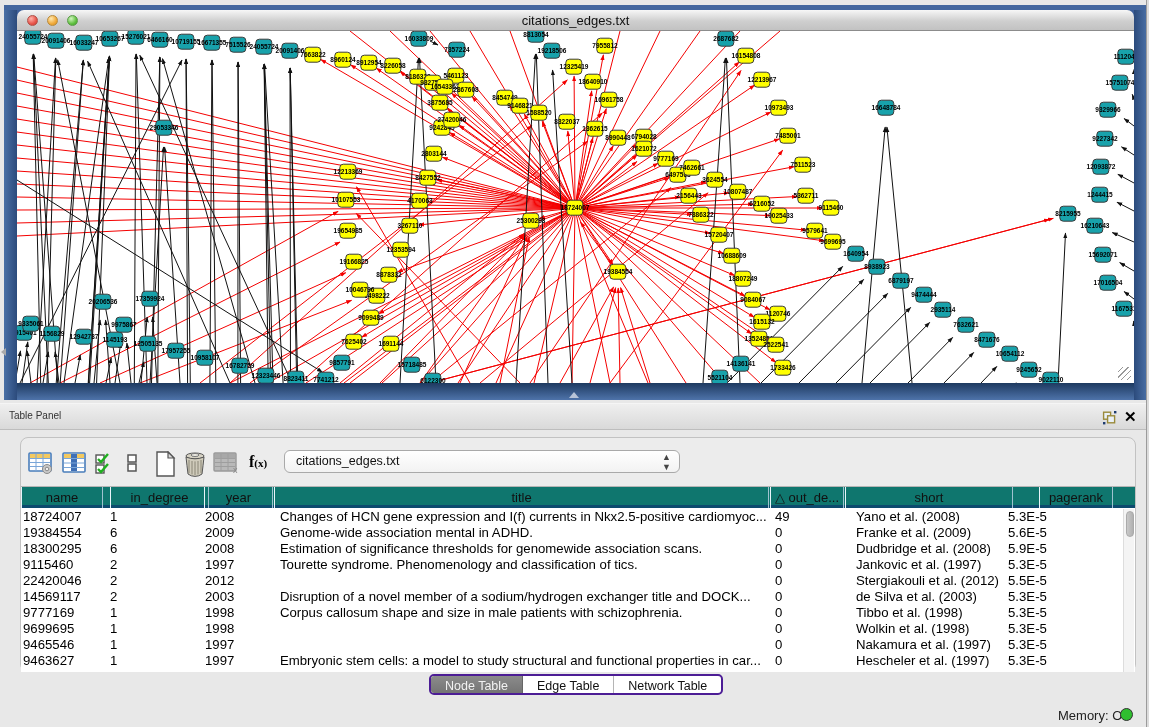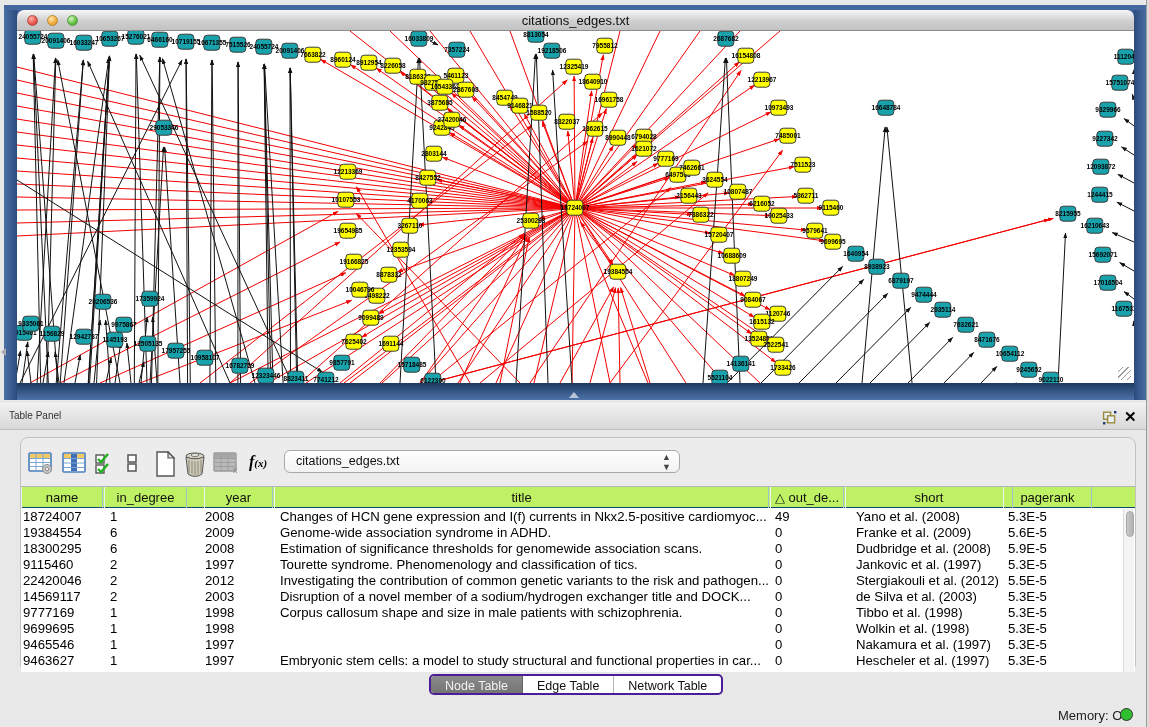--- a/index.html
+++ b/index.html
@@ -13,21 +13,21 @@
 #splitter{position:absolute;left:569px;top:392px;width:0;height:0;border-left:5px solid transparent;border-right:5px solid transparent;border-bottom:6px solid #b8c4d8}
 #tp-head{position:absolute;left:0;top:403px;width:1147px;height:27px;background:linear-gradient(#efefef,#d9d9d9);border-bottom:1px solid #bdbdbd;border-top:1px solid #f5f5f5}
 #tp-head .txt{position:absolute;left:9px;top:6px;font-size:10px;color:#333}
 #tp-head .x{position:absolute;left:1124px;top:4px;font-size:15px;font-weight:bold;color:#000}
 #tp-head .fl{position:absolute;left:1102px;top:6px}
 #panel{position:absolute;left:20px;top:437px;width:1116px;height:235px;background:#ececec;border:1px solid #c2c2c2;border-radius:8px}
 .tbi{position:absolute;top:13px}
 #dropdown{position:absolute;left:263px;top:12px;width:396px;height:23px;background:linear-gradient(#fff,#f2f2f2);border:1px solid #a9a9a9;border-radius:6px;font-size:12.5px;color:#111;line-height:21px;padding-left:11px}
 #dropdown .arr{position:absolute;right:8px;top:1px;font-size:9px;color:#444;line-height:10px}
 #tablewrap{position:absolute;left:0px;top:48px;width:1114px;height:186px;background:#fff;border-top:1px solid #b5b5b5}
-#thead{position:absolute;left:0;top:0;width:1114px;height:21px;background:#bef264;border-bottom:1px solid #0c4a6e}
+#thead{position:absolute;left:0;top:0;width:1114px;height:21px;background:#0f766e;border-bottom:3px solid #0c4a6e}
 #thead .h{position:absolute;top:0;height:21px;border-right:1px solid #9fc2d0;border-left:1px solid #e8f4fa;text-align:center;font-size:13px;color:#111;line-height:21px}
 #tbody{position:absolute;left:0;top:22px;width:1114px}
 .tr{position:relative;height:16px;line-height:16px;font-size:13.2px;color:#000;white-space:nowrap}
 .c{position:absolute;top:0;overflow:hidden}
 .c0{left:2px;width:84px}.c1{left:89px;width:92px}.c2{left:184px;width:68px}.c3{left:259px;width:491px}
 .c4{left:754px;width:68px}.c5{left:835px;width:150px}.c6{left:987px;width:90px}
 #vsb{position:absolute;right:1px;top:22px;width:11px;height:163px;background:#f4f4f4;border-left:1px solid #ddd}
 #vsb .thumb{position:absolute;left:1.5px;top:2px;width:8px;height:26px;border-radius:4px;background:linear-gradient(90deg,#c9c9c9,#b0b0b0);border:1px solid #aaa}
 #tabs{position:absolute;left:429px;top:674px;height:21px;border:2px solid #4c1d95;border-radius:5px;background:#fff;overflow:hidden}
 #tabs .seg{float:left;height:21px;line-height:20px;font-size:12.5px;padding:0 14px;color:#111;border-right:1px solid #b5b5b5}
@@ -851,47 +851,47 @@
   <span class="tbi" style="left:192px"><svg width="26" height="24" viewBox="0 0 26 24">
         <rect x="1" y="2" width="22" height="18" rx="1" fill="#b9b9b9" stroke="#999" stroke-width="1.4"></rect>
         <rect x="2" y="3" width="20" height="4" fill="#a8a8a8"></rect>
         <line x1="2" y1="7.5" x2="22" y2="7.5" stroke="#9e9e9e"></line>
         <line x1="2" y1="11.5" x2="22" y2="11.5" stroke="#9e9e9e"></line>
         <line x1="2" y1="15.5" x2="22" y2="15.5" stroke="#9e9e9e"></line>
         <line x1="8" y1="3" x2="8" y2="20" stroke="#9e9e9e"></line>
         <line x1="15" y1="3" x2="15" y2="20" stroke="#9e9e9e"></line>
         <text x="20" y="22" font-size="9" fill="#888" font-family="Liberation Sans,sans-serif">x</text>
       </svg></span>
-  <span class="tbi" style="left:228px;font-size:16px;font-style:italic;font-family:'Liberation Serif',serif;font-weight:bold;top:15px">f<span style="font-size:11px">(x)</span></span>
+  <span class="tbi" style="left:228px;font-size:16px;font-family:'Liberation Serif',serif;font-weight:bold;top:15px">f<span style="font-size:11px">(x)</span></span>
   <div id="dropdown">citations_edges.txt<span class="arr">▲<br>▼</span></div>
   <div id="tablewrap">
     <div id="thead">
       <div class="h" style="left:0;width:82px">name</div>
-      <div class="h" style="left:83px;width:83px">in_degree</div>
+      <div class="h" style="left:89px;width:99px">in_degree</div>
       <div class="h" style="left:183px;width:69px">year</div>
       <div class="h" style="left:253px;width:495px">title</div>
       <div class="h" style="left:749px;width:74px">△ out_de...</div>
       <div class="h" style="left:824px;width:168px">short</div>
-      <div class="h" style="left:982px;width:89px">pagerank</div>
+      <div class="h" style="left:1018px;width:74px">pagerank</div>
     </div>
     <div id="tbody">
         <div class="tr">
           <div class="c c0">18724007</div>
           <div class="c c1">1</div>
           <div class="c c2">2008</div>
           <div class="c c3">Changes of HCN gene expression and I(f) currents in Nkx2.5-positive cardiomyoc...</div>
           <div class="c c4">49</div>
           <div class="c c5">Yano et al. (2008)</div>
           <div class="c c6">5.3E-5</div>
         </div>
 <div class="tr">
           <div class="c c0">19384554</div>
           <div class="c c1">6</div>
           <div class="c c2">2009</div>
-          <div class="c c3">Genome-wide association syndrome in ADHD.</div>
+          <div class="c c3">Genome-wide association mental in ADHD.</div>
           <div class="c c4">0</div>
           <div class="c c5">Franke et al. (2009)</div>
           <div class="c c6">5.6E-5</div>
         </div>
 <div class="tr">
           <div class="c c0">18300295</div>
           <div class="c c1">6</div>
           <div class="c c2">2008</div>
           <div class="c c3">Estimation of significance thresholds for genomewide association scans.</div>
           <div class="c c4">0</div>
@@ -904,21 +904,20 @@
           <div class="c c2">1997</div>
           <div class="c c3">Tourette syndrome. Phenomenology and classification of tics.</div>
           <div class="c c4">0</div>
           <div class="c c5">Jankovic et al. (1997)</div>
           <div class="c c6">5.3E-5</div>
         </div>
 <div class="tr">
           <div class="c c0">22420046</div>
           <div class="c c1">2</div>
           <div class="c c2">2012</div>
-          <div class="c c3">Investigating the contribution of common genetic variants to the risk and pathogen...</div>
           <div class="c c4">0</div>
           <div class="c c5">Stergiakouli et al. (2012)</div>
           <div class="c c6">5.5E-5</div>
         </div>
 <div class="tr">
           <div class="c c0">14569117</div>
           <div class="c c1">2</div>
           <div class="c c2">2003</div>
           <div class="c c3">Disruption of a novel member of a sodium/hydrogen exchanger title and DOCK...</div>
           <div class="c c4">0</div>

